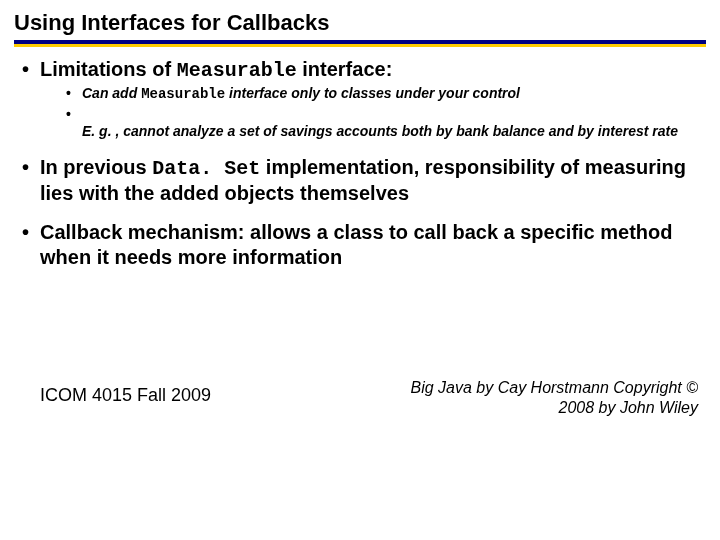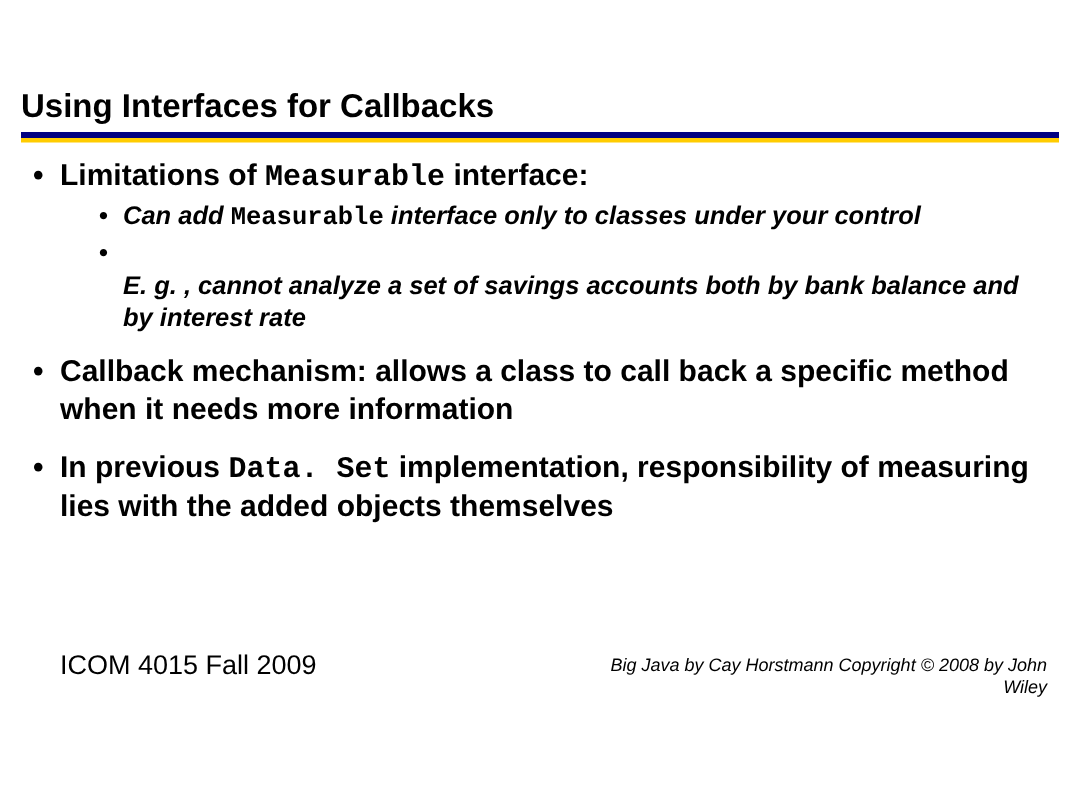--- a/index.html
+++ b/index.html
@@ -10,21 +10,20 @@
     background: #ffffff;
     font-family: Arial, Helvetica, sans-serif;
     color: #000;
     overflow: hidden;
   }
   .slide {
     position: relative;
     width: 720px;
     height: 432px;
     box-sizing: border-box;
-    margin-top: 48px;
   }
   .title-block {
     padding: 10px 14px 0 14px;
   }
   .title {
     font-size: 22px;
     font-weight: bold;
     color: #000;
     margin: 0 0 4px 0;
   }
@@ -57,21 +56,21 @@
   ul.top > li::before {
     content: "•";
     position: absolute;
     left: 0;
     top: 0;
   }
   ul.sub {
     list-style: none;
     margin: 2px 0 0 0;
     padding: 0 0 0 26px;
-    font-size: 17px;
+    font-size: 14px;
     font-style: italic;
   }
   ul.sub > li {
     position: relative;
     padding-left: 16px;
     margin: 0 0 2px 0;
   }
   ul.sub > li::before {
     content: "•";
     position: absolute;
@@ -94,21 +93,21 @@
   .footer-left {
     position: absolute;
     left: 40px;
     bottom: 26px;
     font-size: 18px;
   }
   .footer-right {
     position: absolute;
     right: 22px;
     bottom: 14px;
-    font-size: 12px;
+    font-size: 16px;
     font-style: italic;
     text-align: right;
     line-height: 1.25;
     max-width: 320px;
   }
 </style>
 </head>
 <body>
 
 <div class="slide">
@@ -128,25 +127,25 @@
             <span>Can add </span><span class="code">Measurable</span><span> interface only to classes under your control</span>
           </li>
           <li>
             <br>
             <span>E. g. , cannot analyze a set of savings accounts both by bank balance and by interest rate</span>
           </li>
         </ul>
       </li>
 
       <li>
-        <span>Callback mechanism: allows a class to call back a specific method when it needs more information</span>
+        <span>In previous </span><span class="code">Data. Set</span><span> implementation, responsibility of measuring lies with the added objects themselves</span>
       </li>
 
       <li>
-        <span>In previous </span><span class="code">Data. Set</span><span> implementation, responsibility of measuring lies with the added objects themselves</span>
+        <span>Callback mechanism: allows a class to call back a specific method when it needs more information</span>
       </li>
     </ul>
   </div>
 
 
   <div class="footer-left">ICOM 4015 Fall 2009</div>
   <div class="footer-right">
     <span>Big Java by Cay Horstmann Copyright © 2008 by John Wiley</span><br>
   </div>
 

